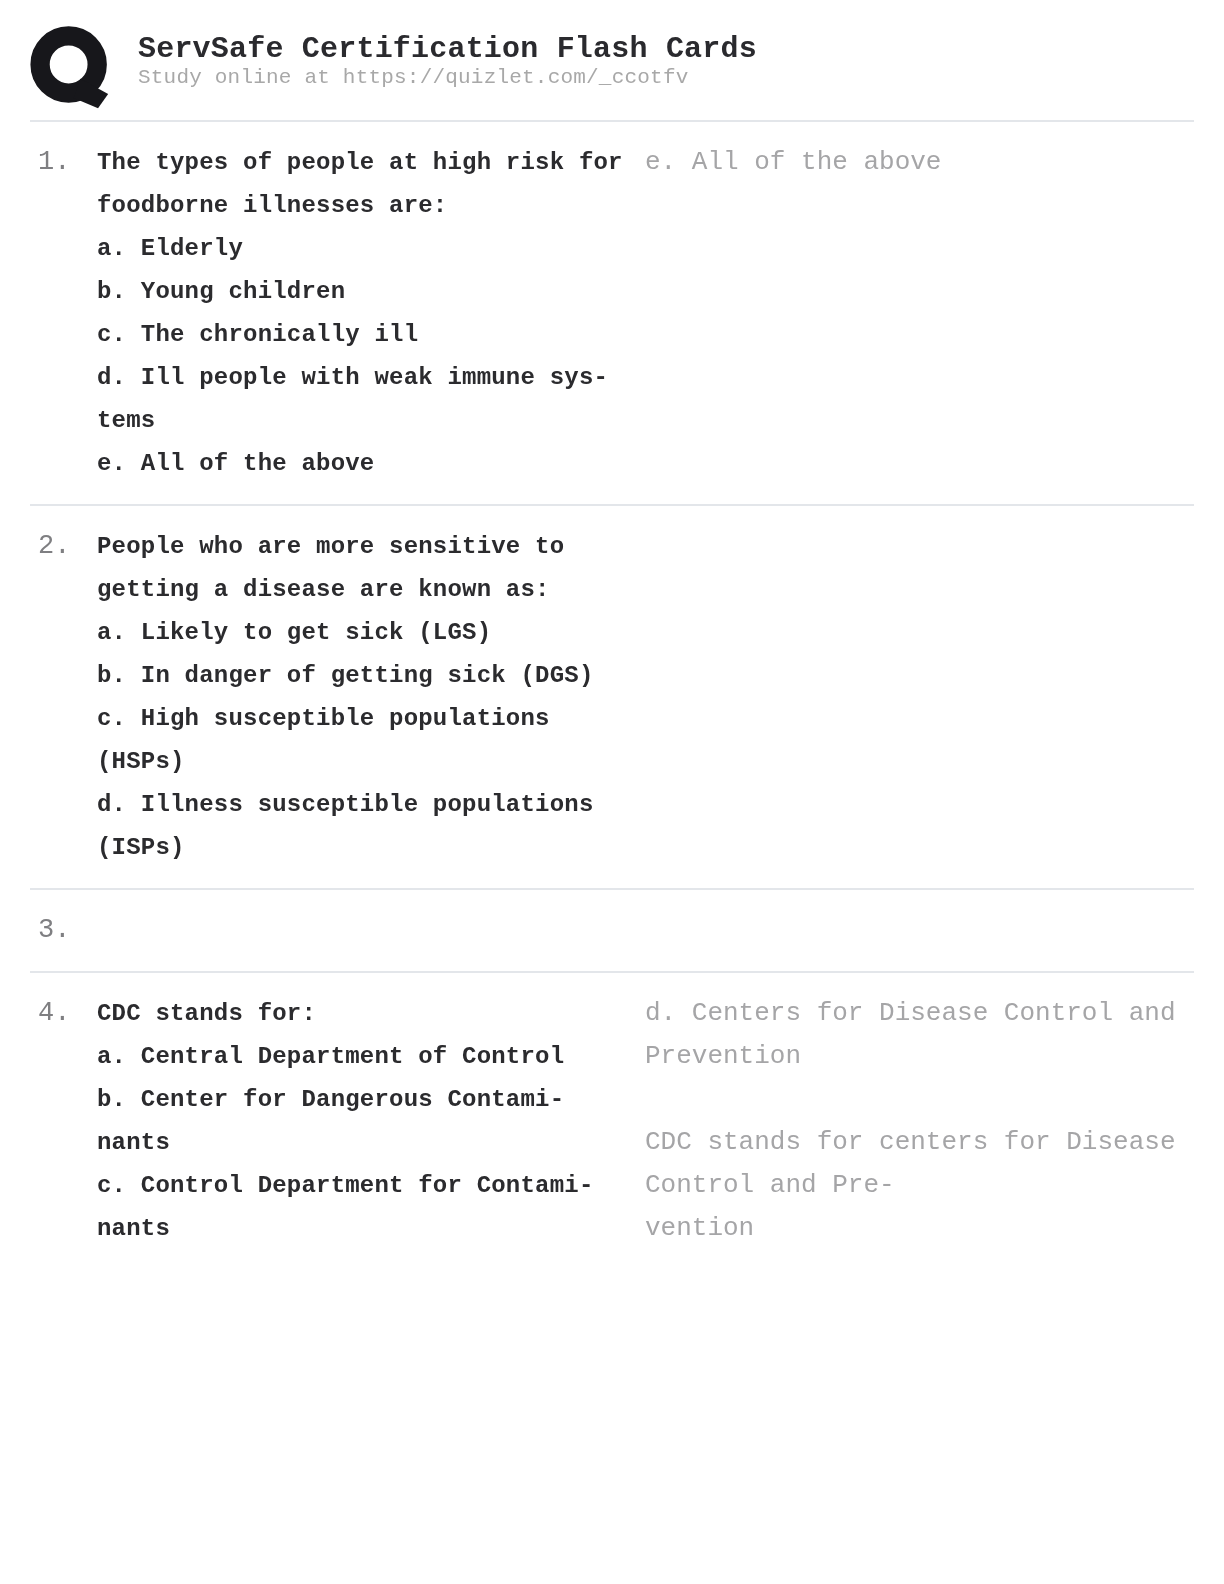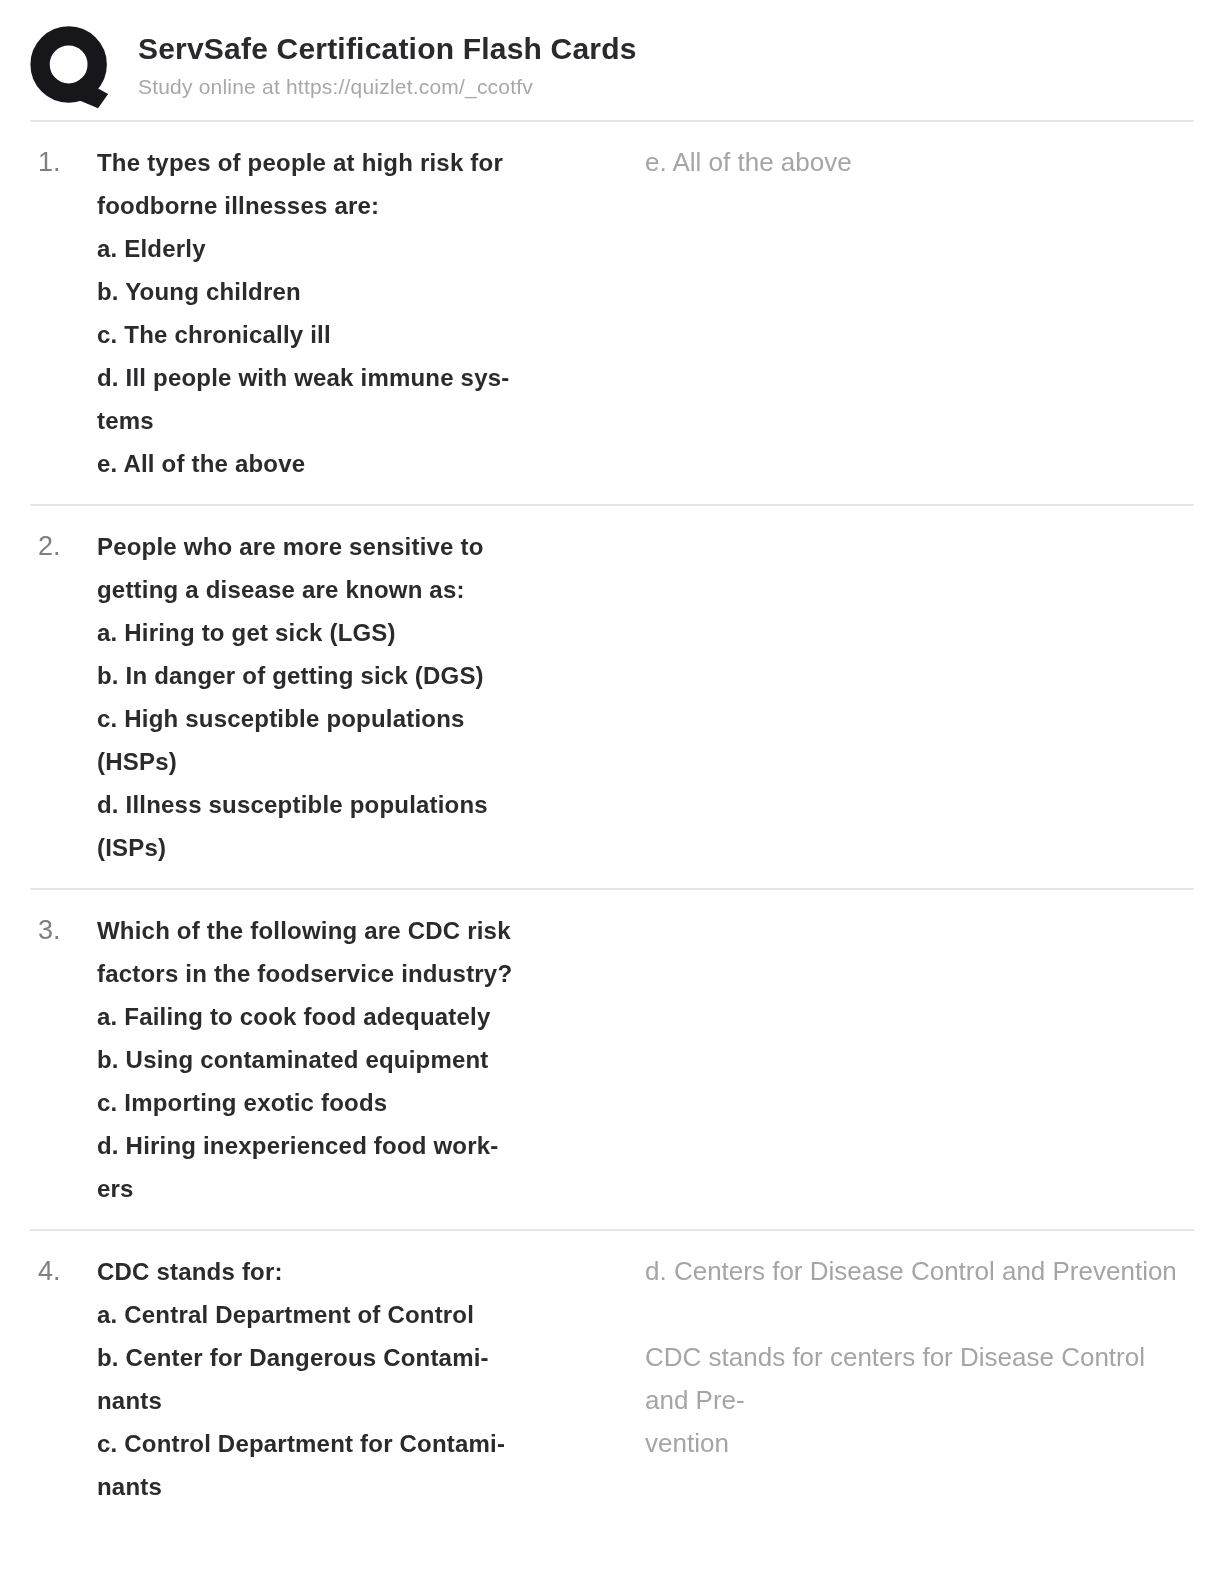--- a/index.html
+++ b/index.html
@@ -5,21 +5,21 @@
   html, body {
     margin: 0;
     padding: 0;
     background: #ffffff;
   }
   .page {
     position: relative;
     width: 1224px;
     height: 1584px;
     background: #ffffff;
-    font-family: Liberation Sans, sans-serif;
+    font-family: Liberation Mono, monospace;
     overflow: hidden;
     box-sizing: border-box;
   }
   .header {
     display: flex;
     align-items: flex-start;
     gap: 24px;
     padding: 24px 30px 10px 30px;
   }
   .logo {
@@ -30,21 +30,21 @@
   .header-text {
     padding-top: 8px;
   }
   .title {
     font-size: 30px;
     font-weight: 700;
     color: #2a2a2e;
     letter-spacing: 0.2px;
   }
   .subtitle {
-    margin-top: 9px;
+    margin-top: 0;
     font-size: 21px;
     font-weight: 400;
     color: #a8a8a8;
     letter-spacing: 0.2px;
   }
   .divider {
     height: 2px;
     background: #e3e6ea;
     margin: 0 30px;
   }
@@ -109,39 +109,32 @@
 e. All of the above</div>
     <div class="card-answer">e. All of the above</div>
   </div>
 
   <div class="divider"></div>
 
   <div class="card">
     <div class="card-number">2.</div>
     <div class="card-question">People who are more sensitive to
 getting a disease are known as:
-a. Hiring to get sick (LGS)
+a. Likely to get sick (LGS)
 b. In danger of getting sick (DGS)
 c. High susceptible populations
 (HSPs)
 d. Illness susceptible populations
 (ISPs)</div>
   </div>
 
   <div class="divider"></div>
 
   <div class="card">
     <div class="card-number">3.</div>
-    <div class="card-question">Which of the following are CDC risk
-factors in the foodservice industry?
-a. Failing to cook food adequately
-b. Using contaminated equipment
-c. Importing exotic foods
-d. Hiring inexperienced food work-
-ers</div>
   </div>
 
   <div class="divider"></div>
 
   <div class="card">
     <div class="card-number">4.</div>
     <div class="card-question">CDC stands for:
 a. Central Department of Control
 b. Center for Dangerous Contami-
 nants

